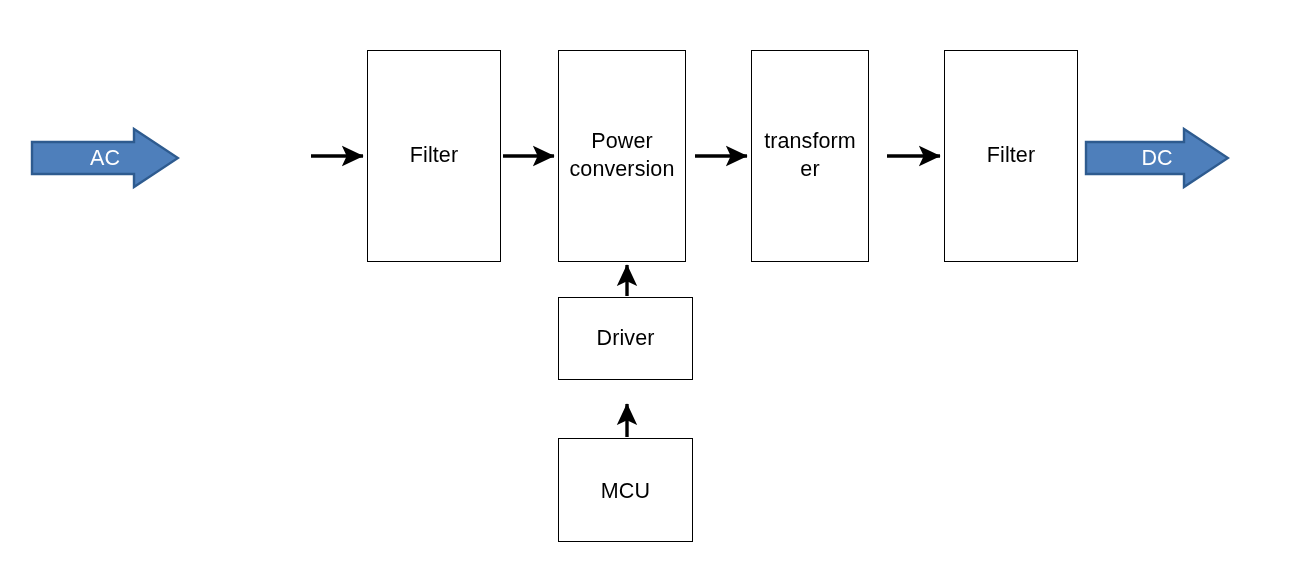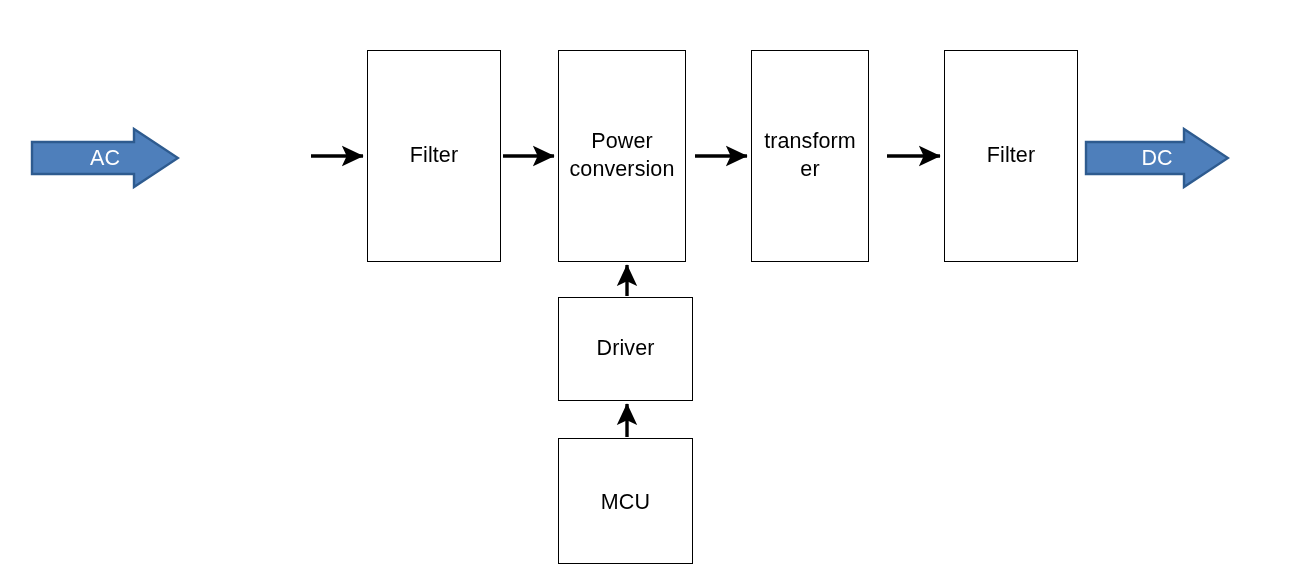--- a/index.html
+++ b/index.html
@@ -44,22 +44,22 @@
     padding: 0 4px;
     white-space: pre-line;
   }
 
   
   #block-acdc      { left: 175px;  top: 50px;  width: 135px; height: 212px; }
   #block-filter1   { left: 367px;  top: 50px;  width: 134px; height: 212px; }
   #block-power     { left: 558px;  top: 50px;  width: 128px; height: 212px; }
   #block-transformer { left: 751px; top: 50px; width: 118px; height: 212px; }
   #block-filter2   { left: 944px;  top: 50px;  width: 134px; height: 212px; }
-  #block-driver    { left: 558px;  top: 297px; width: 135px; height: 104px; }
-  #block-mcu       { left: 558px;  top: 438px; width: 135px; height: 126px; }
+  #block-driver    { left: 558px;  top: 297px; width: 135px; height: 83px; }
+  #block-mcu       { left: 558px;  top: 438px; width: 135px; height: 104px; }
 
   
   #block-mcu .block-label { transform: translateY(2px); }
 
   
   #connectors {
     position: absolute;
     left: 0;
     top: 0;
     width: 1301px;

